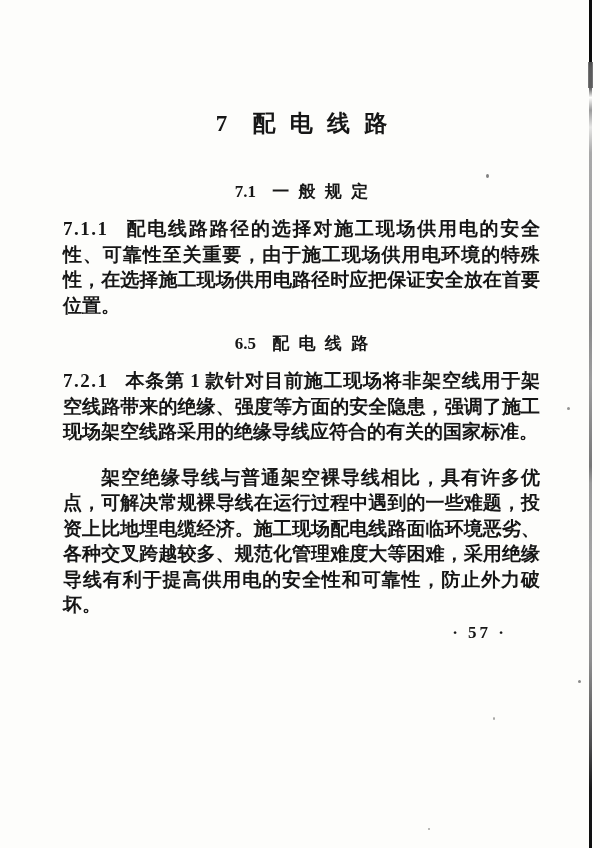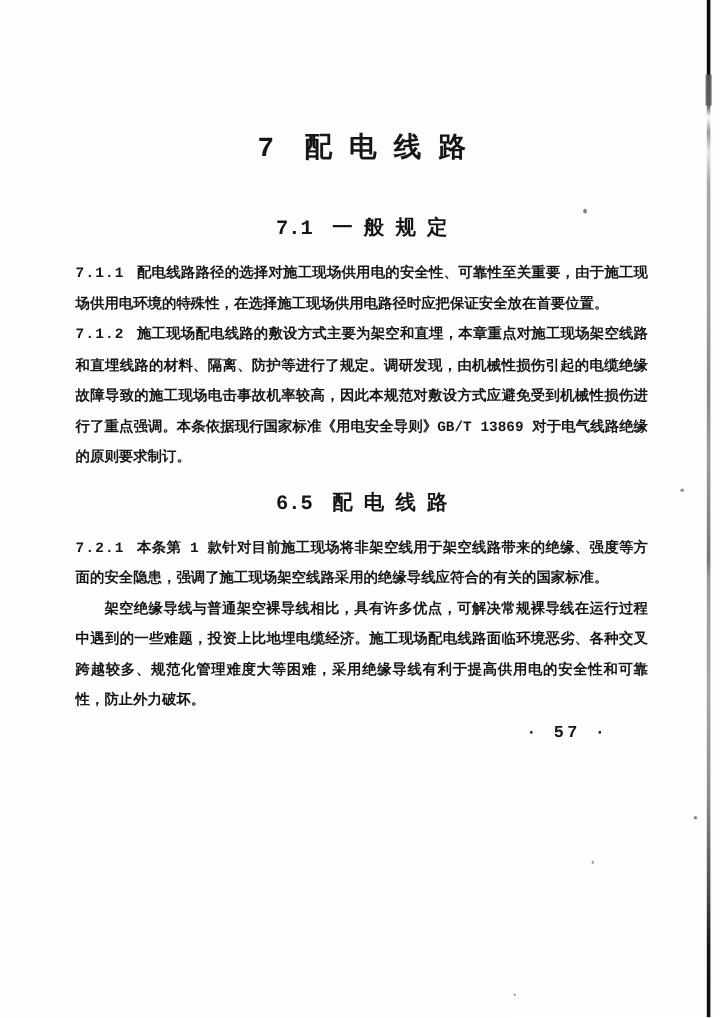--- a/index.html
+++ b/index.html
@@ -6,21 +6,21 @@
     margin: 0;
     padding: 0;
     background: #ffffff;
   }
   .page {
     position: relative;
     width: 600px;
     height: 848px;
     background: #fdfdfb;
     overflow: hidden;
-    font-family: Liberation Mono, monospace;
+    font-family: Liberation Serif, serif;
     color: #161616;
   }
   .content {
     position: absolute;
     left: 63px;
     top: 0;
     width: 477px;
     padding-top: 109px;
     box-sizing: border-box;
   }
@@ -58,43 +58,44 @@
   .section-heading .sec-num {
     margin-right: 0.95em;
   }
   .section-heading .sec-title {
     letter-spacing: 0.55em;
     margin-right: -0.55em;
   }
   
   .body-text p {
     margin: 0;
-    font-size: 12px;
+    font-size: 19px;
     line-height: 25.5px;
     font-weight: 600;
     text-align: justify;
     text-justify: inter-ideograph;
   }
   p.clause .clause-num {
     font-weight: bold;
     margin-right: 0.85em;
     letter-spacing: 0.08em;
   }
   p.first-clause {
     margin-top: 13px;
   }
   p.indent {
     text-indent: 2em;
+    margin-top: 20px;
   }
   
   .page-number {
     margin-top: 5px;
     text-align: right;
     padding-right: 33px;
-    font-size: 14px;
+    font-size: 17px;
     letter-spacing: 3px;
     font-weight: 600;
   }
   
   .scan-line {
     position: absolute;
     top: 0;
     left: 589px;
     width: 3px;
     height: 848px;
@@ -141,23 +142,20 @@
     </h1>
 
     <h2 class="section-heading">
       <span class="sec-num">7.1</span><span class="sec-title">一般规定</span>
     </h2>
 
     <div class="body-text">
       <p class="clause first-clause">
         <span class="clause-num">7.1.1</span><span>配电线路路径的选择对施工现场供用电的安全性、可靠性至关重要，由于施工现场供用电环境的特殊性，在选择施工现场供用电路径时应把保证安全放在首要位置。</span>
       </p>
-      <p class="clause">
-        <span class="clause-num">7.1.2</span><span>施工现场配电线路的敷设方式主要为架空和直埋，本章重点对施工现场架空线路和直埋线路的材料、隔离、防护等进行了规定。调研发现，由机械性损伤引起的电缆绝缘故障导致的施工现场电击事故机率较高，因此本规范对敷设方式应避免受到机械性损伤进行了重点强调。本条依据现行国家标准《用电安全导则》GB/T 13869 对于电气线路绝缘的原则要求制订。</span>
-      </p>
     </div>
 
     <h2 class="section-heading second">
       <span class="sec-num">6.5</span><span class="sec-title">配电线路</span>
     </h2>
 
     <div class="body-text">
       <p class="clause">
         <span class="clause-num">7.2.1</span><span>本条第 1 款针对目前施工现场将非架空线用于架空线路带来的绝缘、强度等方面的安全隐患，强调了施工现场架空线路采用的绝缘导线应符合的有关的国家标准。</span>
       </p>

